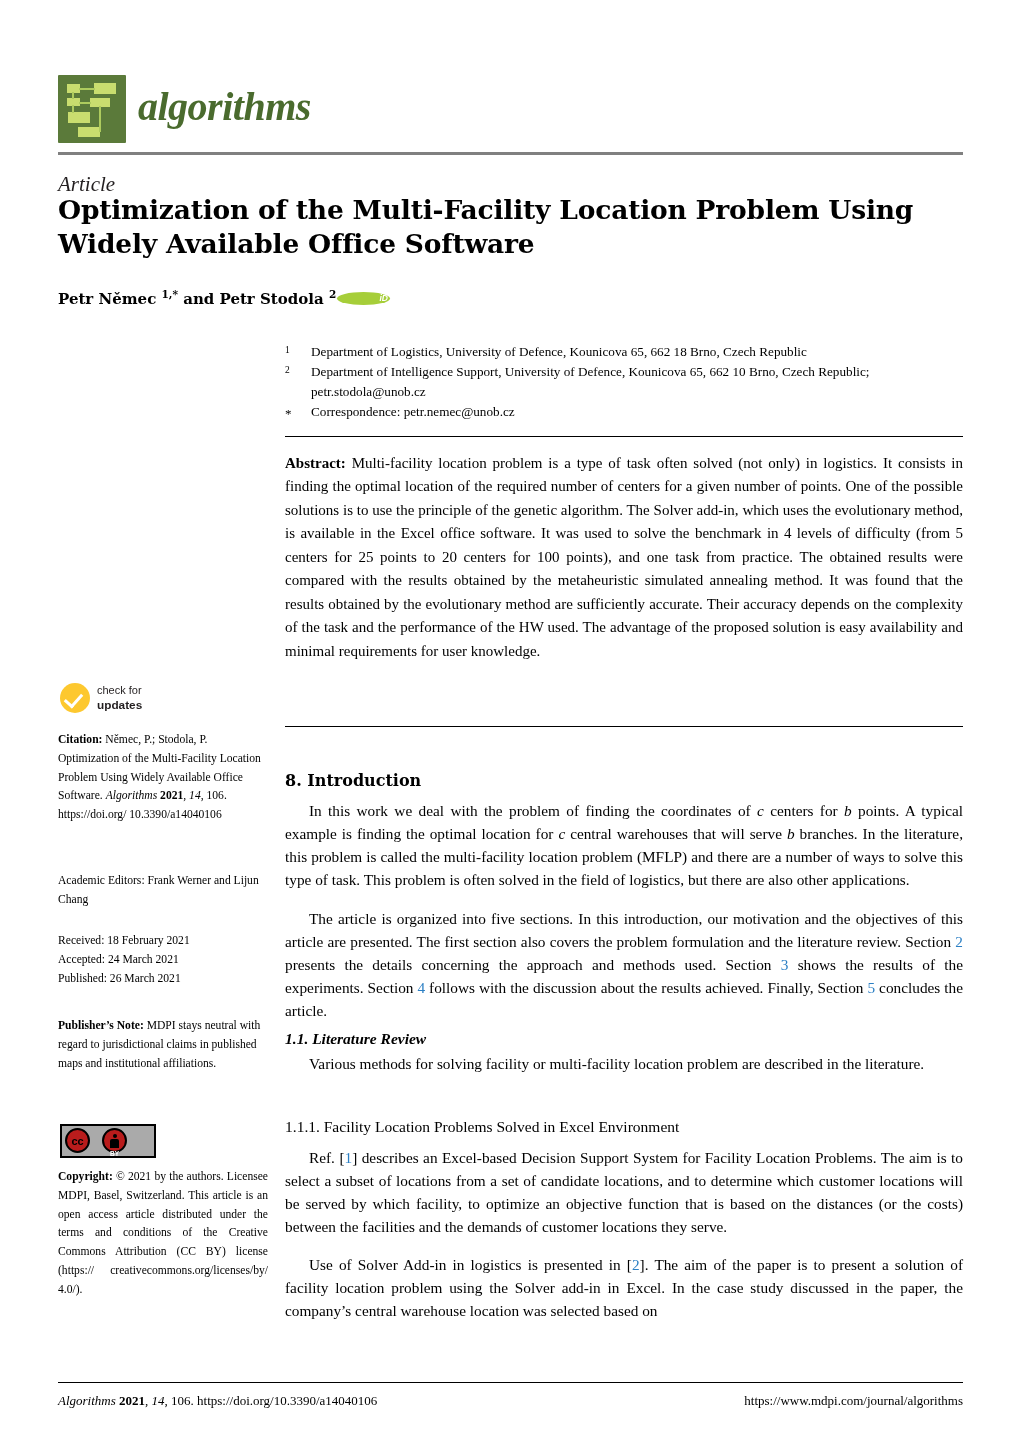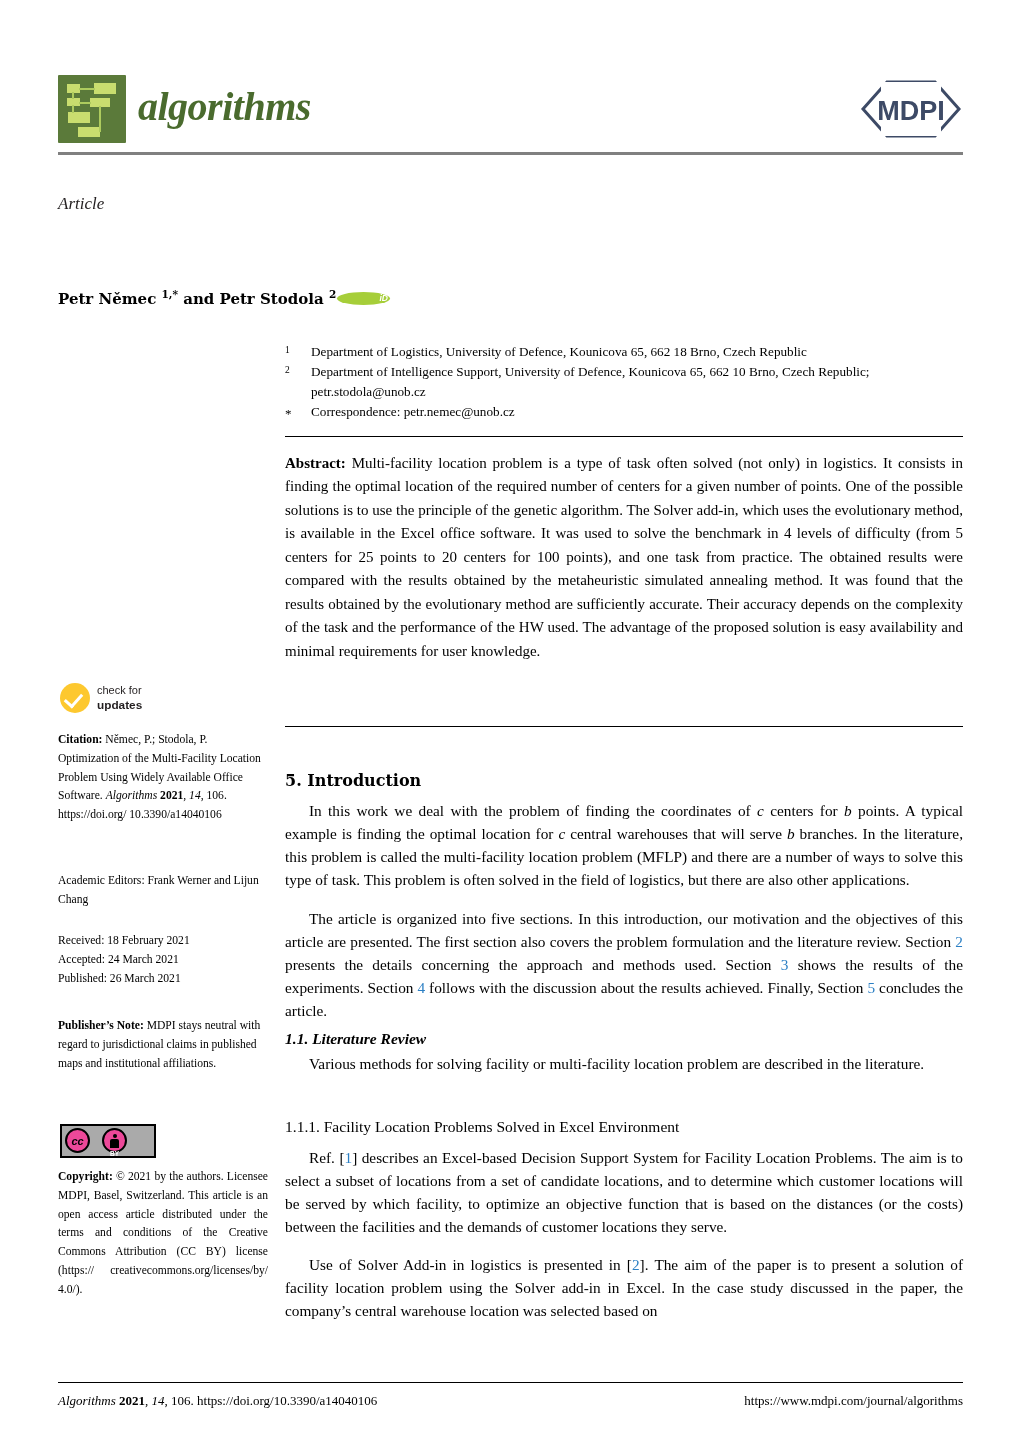--- a/index.html
+++ b/index.html
@@ -77,23 +77,22 @@
     height: 3px;
     background: #808080;
   }
 
   
   .article-kicker {
     position: absolute;
     left: 58px;
     top: 172px;
     font-style: italic;
-    font-size: 17px;
+    font-size: 21px;
     color: #231f20;
-    margin-top: 22px;
   }
   .paper-title {
     position: absolute;
     left: 58px;
     top: 193px;
     width: 905px;
     font-family: "DejaVu Serif", serif;
     font-weight: bold;
     font-size: 26.5px;
     line-height: 1.28;
@@ -284,30 +283,29 @@
   }
   .ccbadge-inner {
     position: relative;
     width: 100%;
     height: 100%;
     background: #aaaaaa;
   }
   .cc-round {
     position: absolute;
     border-radius: 50%;
-    background: #ec4899;
+    background: #b91c1c;
     border: 2.5px solid #000000;
     box-sizing: border-box;
     display: flex;
     align-items: center;
     justify-content: center;
     font-family: "Liberation Sans", sans-serif;
     font-weight: bold;
     color: #000000;
-    font-style: italic;
   }
   .cc-a { left: 3px; top: 2px; width: 25px; height: 25px; font-size: 11px; }
   .cc-b { left: 40px; top: 2px; width: 25px; height: 25px; }
   .cc-person {
     position: relative;
     width: 13px;
     height: 15px;
   }
   .cc-person .hd {
     position: absolute;
@@ -376,31 +374,28 @@
         <div class="ln" style="left:21px; top:26.5px; width:12px; height:2px;"></div>
         <div class="bx" style="left:10px; top:37px; width:22px; height:11px;"></div>
         <div class="ln" style="left:14px; top:30px; width:2px; height:8px;"></div>
         <div class="bx" style="left:20px; top:52px; width:22px; height:10px;"></div>
         <div class="ln" style="left:41px; top:31px; width:2px; height:26px;"></div>
         <div class="ln" style="left:41px; top:55px; width:2px; height:2px;"></div>
       </div>
       <div class="journal-name">algorithms</div>
     </div>
 
-    <div class="mdpi-logo">
-      <svg width="104" height="62" viewBox="0 0 104 62" xmlns="http://www.w3.org/2000/svg">
-        <polygon points="28,4 76,4 100,31 76,58 28,58 4,31" fill="none" stroke="#3d4a66" stroke-width="3"></polygon>
-        <rect x="22" y="4" width="60" height="54" fill="#ffffff"></rect>
-        <text x="52" y="42" text-anchor="middle" font-family="Liberation Sans, sans-serif" font-size="27" font-weight="bold" fill="#3d4a66">MDPI</text>
-      </svg>
-    </div>
   </div>
   <div class="head-rule"></div>
 
   <div class="article-kicker">Article</div>
+  <div class="paper-title">
+    <span>Optimization of the Multi-Facility Location Problem Using</span><br>
+    <span>Widely Available Office Software</span>
+  </div>
 
   <div class="authors">
     <span>Petr Němec </span><sup>1,*</sup><span> and Petr Stodola </span><sup>2</sup><span class="orcid">iD</span>
   </div>
 
   <div class="rcol affils" style="top:342px;">
     <div class="affil-row">
       <div class="affil-mark">1</div>
       <div class="affil-txt">Department of Logistics, University of Defence, Kounicova 65, 662 18 Brno, Czech Republic</div>
     </div>
@@ -456,21 +451,21 @@
           </span>
       </div>
       <div class="cc-by">BY</div>
     </div>
   </div>
 
   <div class="scol" style="top:1168px; text-align:justify;">
     <b>Copyright:</b><span> © 2021 by the authors. Licensee MDPI, Basel, Switzerland. This article is an open access article distributed under the terms and conditions of the Creative Commons Attribution (CC BY) license (https:// creativecommons.org/licenses/by/ 4.0/).</span>
   </div>
 
-  <h2 class="sec" style="top:771px;">5. Introduction</h2>
+  <h2 class="sec" style="top:771px;">8. Introduction</h2>
 
   <p class="body" style="top:800px;"><span>In this work we deal with the problem of finding the coordinates of </span><i class="var">c</i><span> centers for </span><i class="var">b</i><span> points. A typical example is finding the optimal location for </span><i class="var">c</i><span> central warehouses that will serve </span><i class="var">b</i><span> branches. In the literature, this problem is called the multi-facility location problem (MFLP) and there are a number of ways to solve this type of task. This problem is often solved in the field of logistics, but there are also other applications.</span></p>
 
   <p class="body" style="top:908px;"><span>The article is organized into five sections. In this introduction, our motivation and the objectives of this article are presented. The first section also covers the problem formulation and the literature review. Section </span><a class="lnk">2</a><span> presents the details concerning the approach and methods used. Section </span><a class="lnk">3</a><span> shows the results of the experiments. Section </span><a class="lnk">4</a><span> follows with the discussion about the results achieved. Finally, Section </span><a class="lnk">5</a><span> concludes the article.</span></p>
 
   <h3 class="subsec" style="top:1030px;">1.1. Literature Review</h3>
 
   <p class="body" style="top:1053px;">Various methods for solving facility or multi-facility location problem are described in the literature.</p>
 
   <h4 class="subsubsec" style="top:1118px;">1.1.1. Facility Location Problems Solved in Excel Environment</h4>

